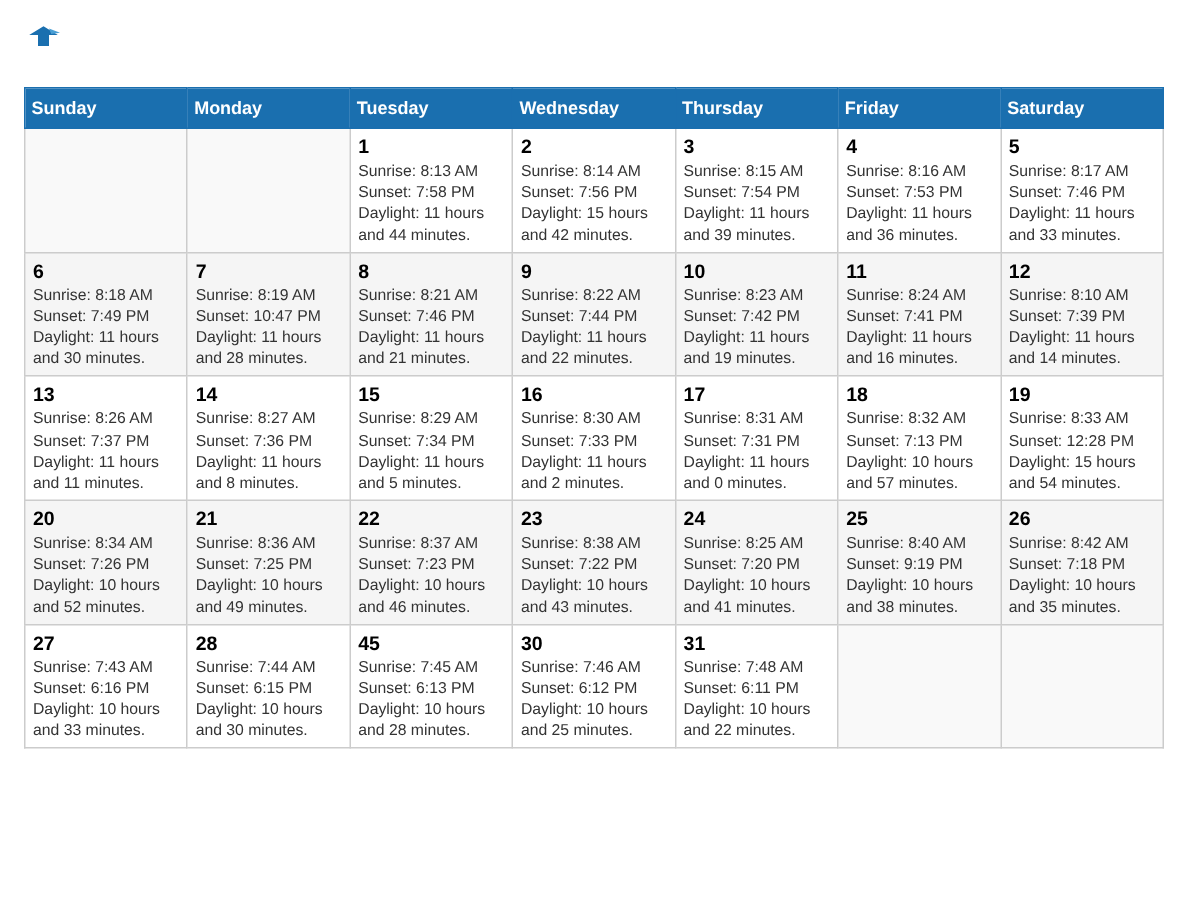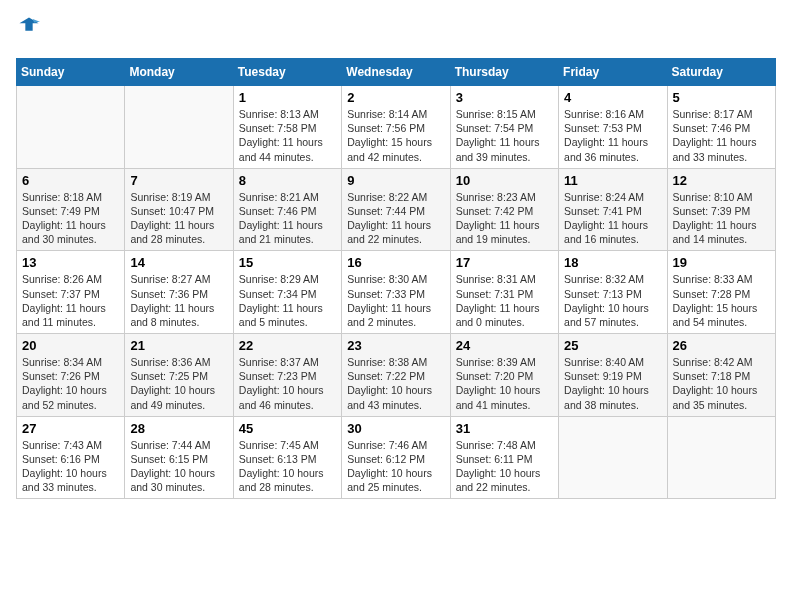--- a/index.html
+++ b/index.html
@@ -236,21 +236,21 @@
         </td>
         <td>
           <span class="day-num">18</span>
           <div class="day-text">Sunrise: 8:32 AM</div>
           <div class="day-text">Sunset: 7:13 PM</div>
           <div class="day-text">Daylight: 10 hours and 57 minutes.</div>
         </td>
         <td>
           <span class="day-num">19</span>
           <div class="day-text">Sunrise: 8:33 AM</div>
-          <div class="day-text">Sunset: 7:28 PM</div>
+          <div class="day-text">Sunset: 12:28 PM</div>
           <div class="day-text">Daylight: 15 hours and 54 minutes.</div>
         </td>
       </tr>
       <tr>
         <td>
           <span class="day-num">20</span>
           <div class="day-text">Sunrise: 8:34 AM</div>
           <div class="day-text">Sunset: 7:26 PM</div>
           <div class="day-text">Daylight: 10 hours and 52 minutes.</div>
         </td>
@@ -267,21 +267,21 @@
           <div class="day-text">Daylight: 10 hours and 46 minutes.</div>
         </td>
         <td>
           <span class="day-num">23</span>
           <div class="day-text">Sunrise: 8:38 AM</div>
           <div class="day-text">Sunset: 7:22 PM</div>
           <div class="day-text">Daylight: 10 hours and 43 minutes.</div>
         </td>
         <td>
           <span class="day-num">24</span>
-          <div class="day-text">Sunrise: 8:39 AM</div>
+          <div class="day-text">Sunrise: 8:25 AM</div>
           <div class="day-text">Sunset: 7:20 PM</div>
           <div class="day-text">Daylight: 10 hours and 41 minutes.</div>
         </td>
         <td>
           <span class="day-num">25</span>
           <div class="day-text">Sunrise: 8:40 AM</div>
           <div class="day-text">Sunset: 9:19 PM</div>
           <div class="day-text">Daylight: 10 hours and 38 minutes.</div>
         </td>
         <td>

